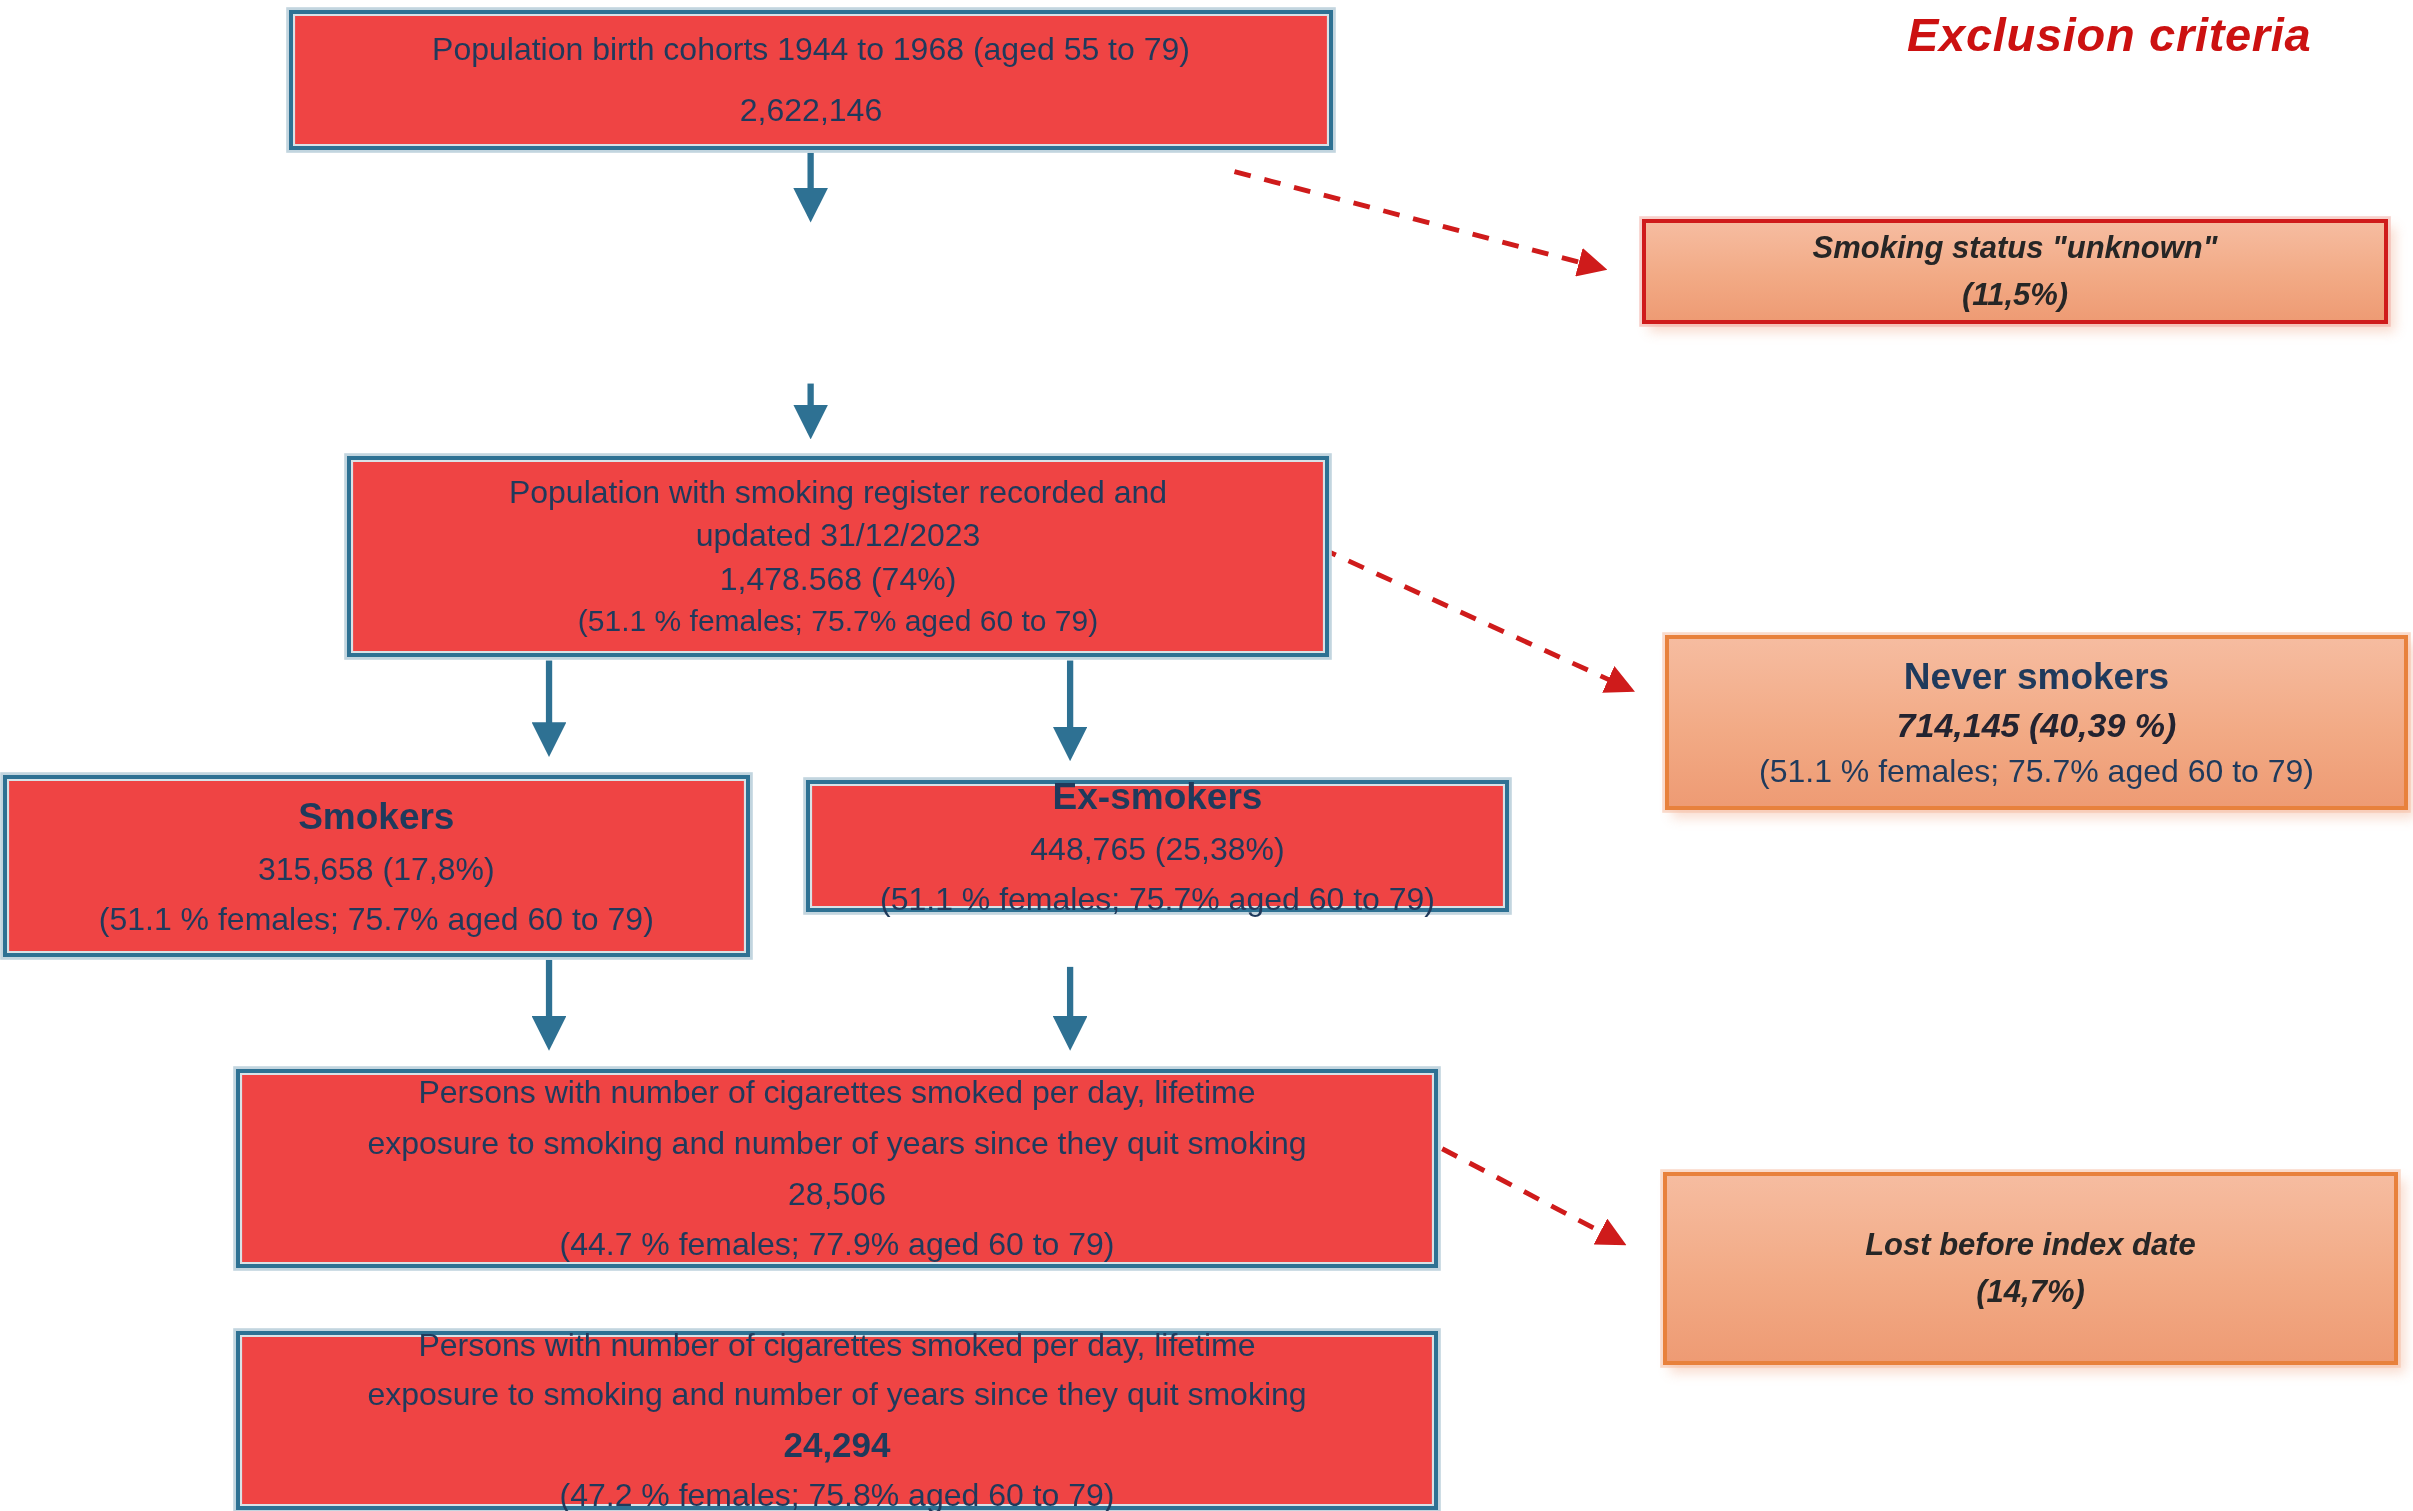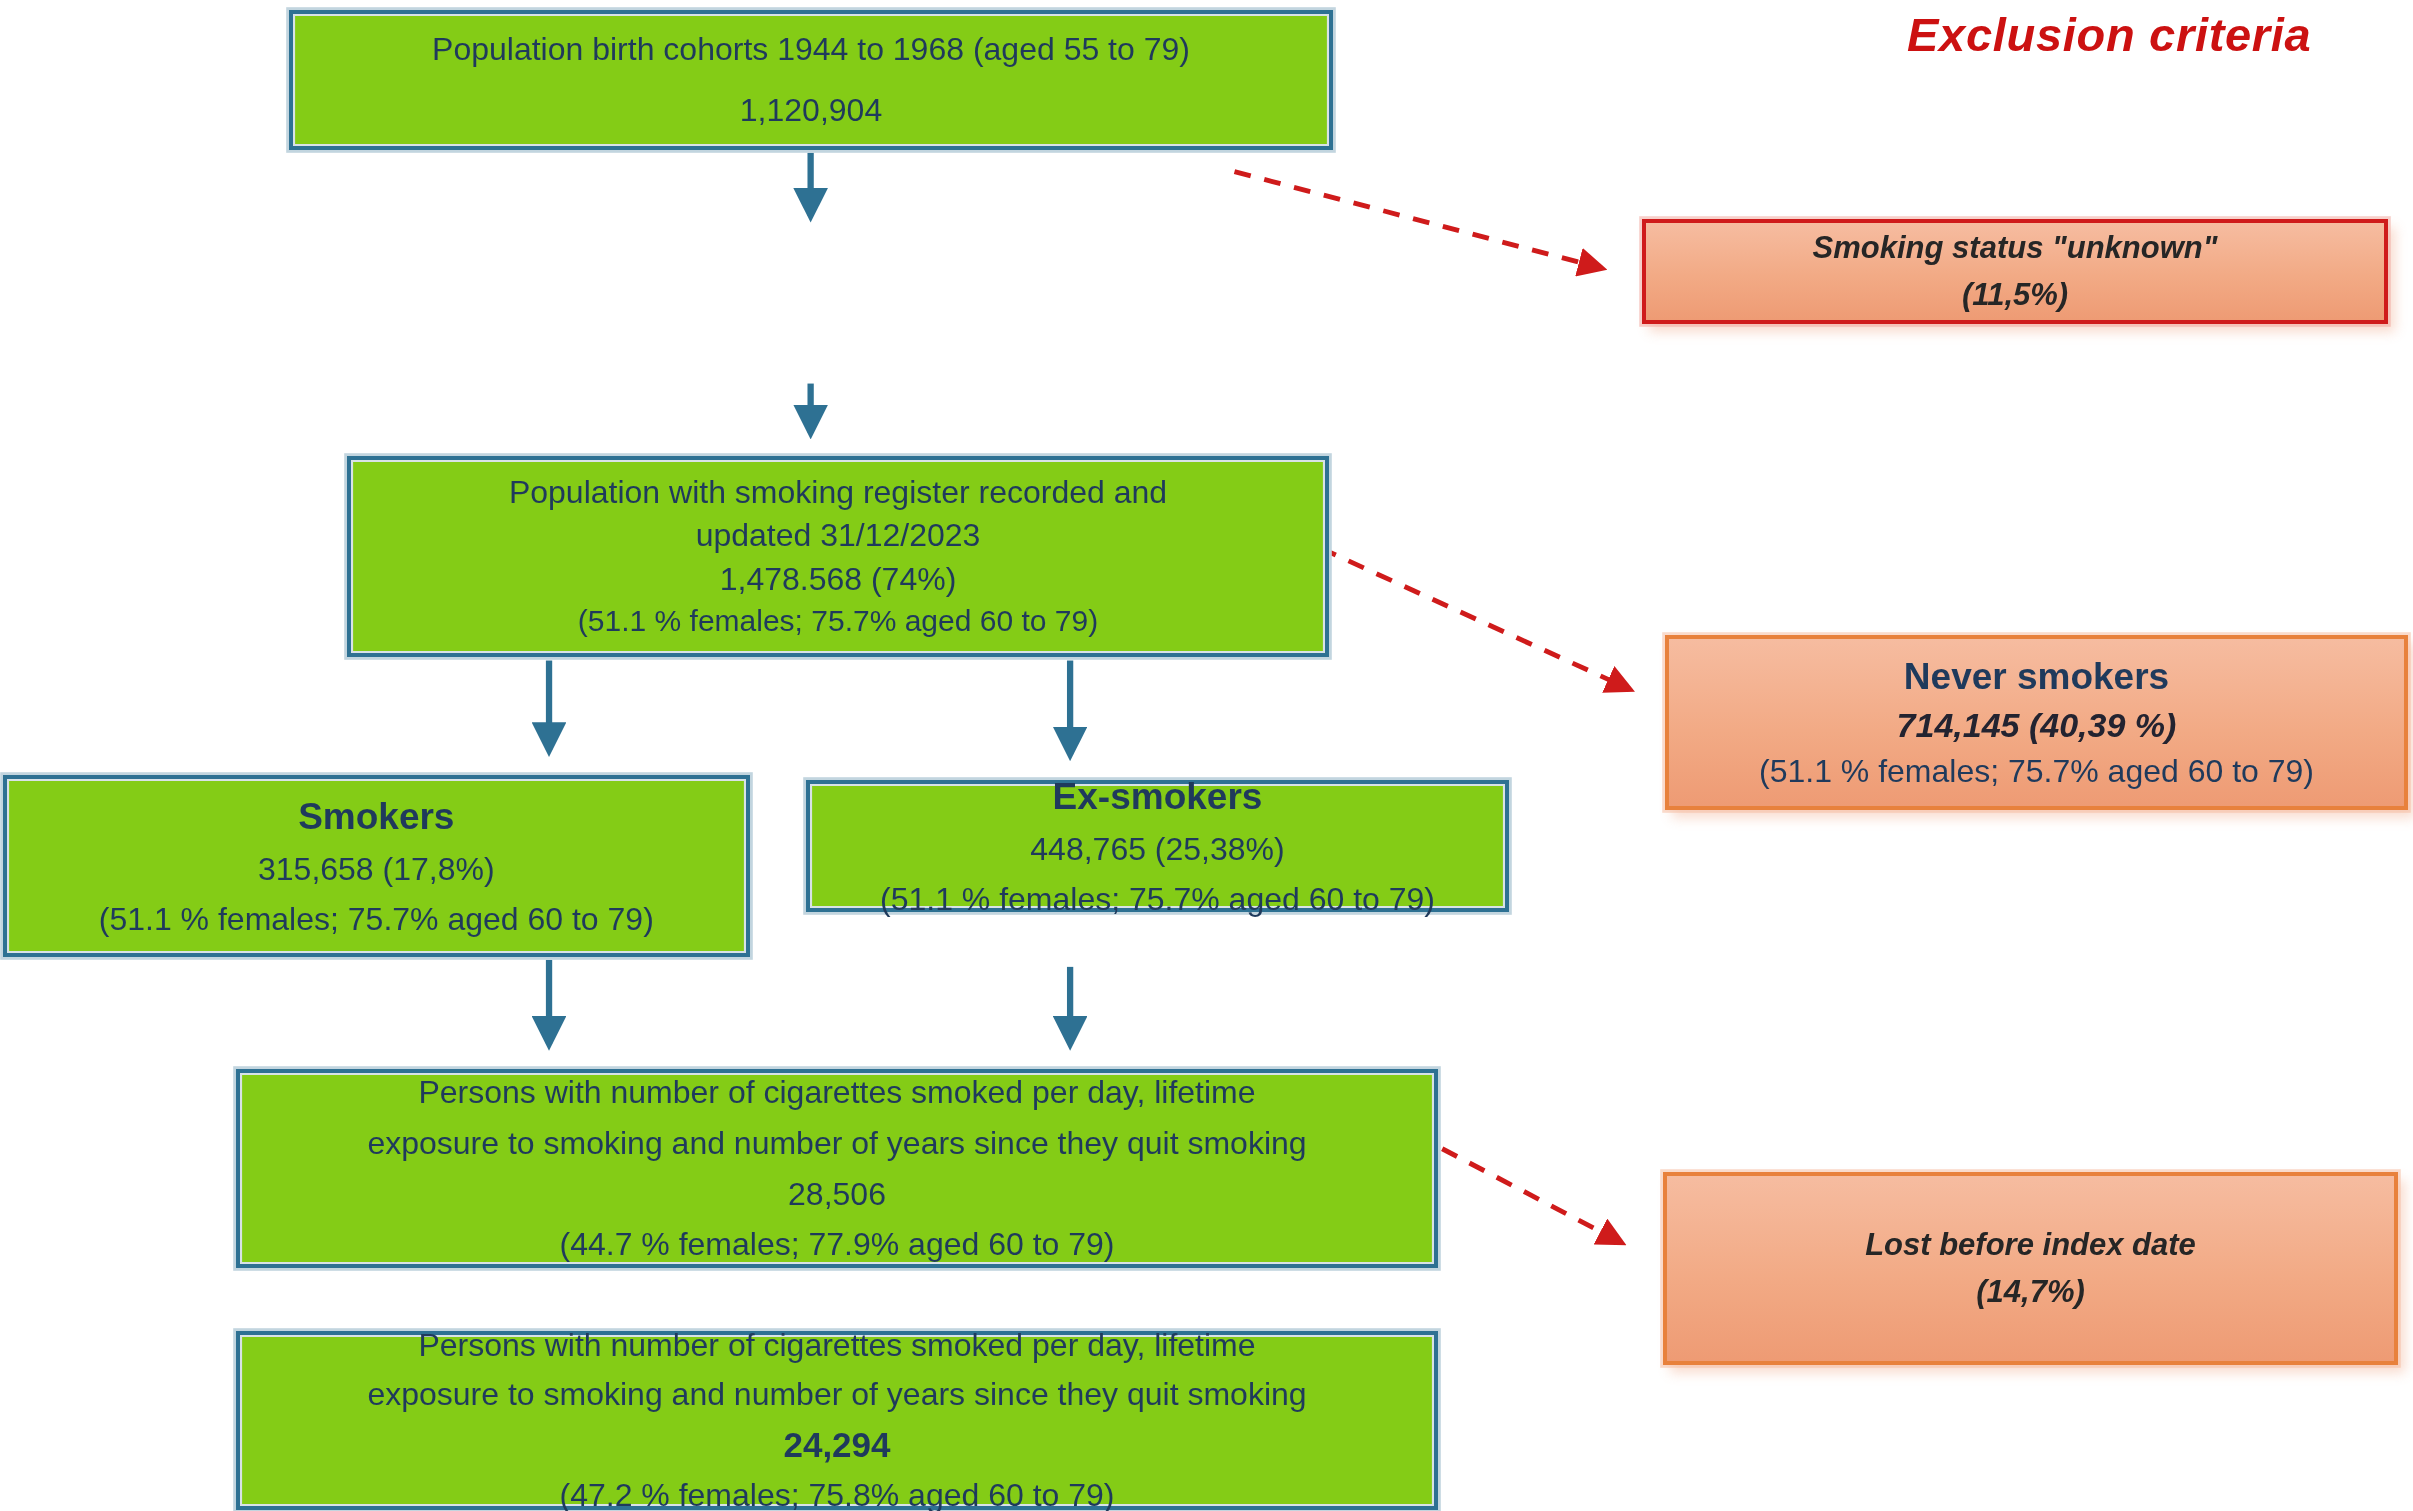--- a/index.html
+++ b/index.html
@@ -8,21 +8,21 @@
     width:2413px;height:1512px;
     background:#ffffff;
     font-family:"Liberation Sans", sans-serif;
     overflow:hidden;
   }
   .overlay{position:absolute;left:0;top:0;width:2413px;height:1512px;pointer-events:none;}
 
   
   .gbox{
     position:absolute;
-    background:#84cc16;
+    background:#ef4444;
     border:4.2px solid #2E7193;
     box-shadow:0 0 0 2.8px #C2D5DF, inset 0 0 0 2.1px #D8E2E7;
     display:flex;flex-direction:column;justify-content:center;align-items:center;
     text-align:center;
     color:#1F3A5C;
     font-size:32px;
     line-height:1.42;
     box-sizing:border-box;
     padding:7px 9.8px;
   }
@@ -93,21 +93,21 @@
 
     <line x1="1765" y1="245" x2="2290" y2="383" stroke="#CF1B1B" stroke-width="7" stroke-dasharray="24 20" marker-end="url(#redhead)"></line>
     <line x1="1848" y1="765" x2="2330" y2="985" stroke="#CF1B1B" stroke-width="7" stroke-dasharray="24 20" marker-end="url(#redhead)"></line>
     <line x1="2062" y1="1642" x2="2318" y2="1776" stroke="#CF1B1B" stroke-width="7" stroke-dasharray="24 20" marker-end="url(#redhead)"></line>
   </svg>
 
   <div class="excl-heading">Exclusion criteria</div>
 
   <div class="gbox" id="b-cohort">
     <div>Population birth cohorts 1944 to 1968 (aged 55 to 79)</div>
-    <div>1,120,904</div>
+    <div>2,622,146</div>
   </div>
 
 
   <div class="gbox" id="b-updated">
     <div>Population with smoking register recorded and</div>
     <div>updated 31/12/2023</div>
     <div>1,478.568 (74%)</div>
     <div class="small">(51.1 % females; 75.7% aged 60 to 79)</div>
   </div>
 

